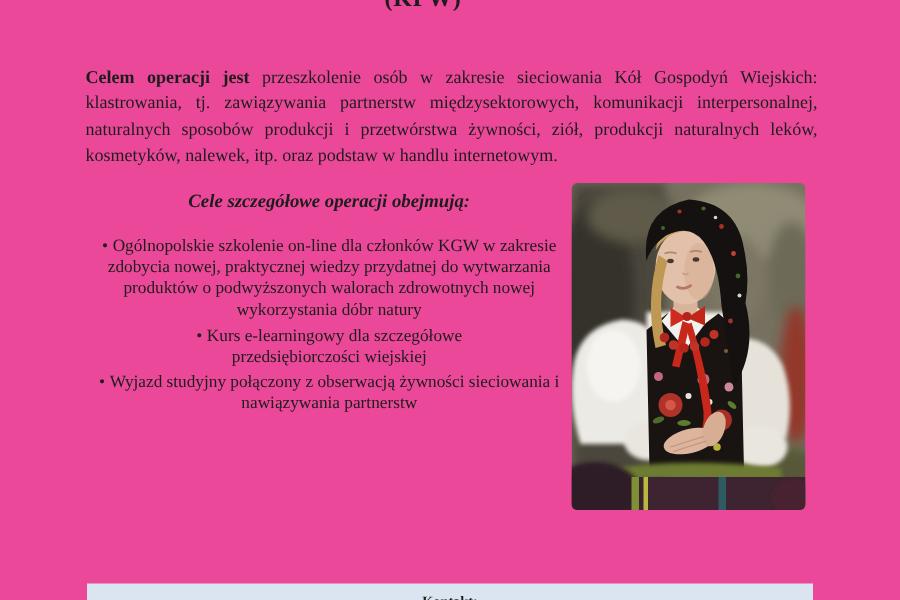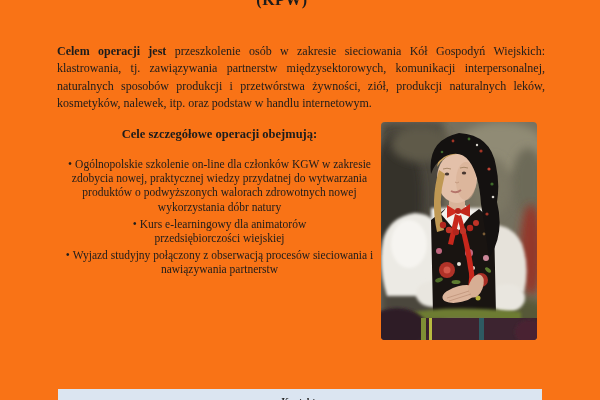--- a/index.html
+++ b/index.html
@@ -1,20 +1,20 @@
 <!DOCTYPE html>
 <html><head>
 <meta charset="utf-8">
 <style>
   html, body { margin: 0; padding: 0; background: #ffffff; }
   .page {
     position: relative;
     width: 600px;
     height: 400px;
-    background: #f97316;
+    background: #ec4899;
     overflow: hidden;
     font-family: "Liberation Serif", "DejaVu Serif", serif;
     color: #1c1c1c;
   }
   .doc-title {
     position: absolute;
     top: -9px;
     left: 57px;
     width: 450px;
     text-align: center;
@@ -37,20 +37,21 @@
     position: absolute;
     top: 127px;
     left: 57px;
     width: 325px;
     text-align: center;
   }
   .goals-heading {
     font-weight: bold;
     font-size: 12.5px;
     margin: 0 0 15px 0;
+    font-style: italic;
   }
   .bullet-list { margin: 0; padding: 0; }
   .bullet-item {
     font-size: 11.5px;
     line-height: 14.2px;
     margin: 0 auto 3px auto;
     max-width: 312px;
   }
   .bullet-list .bullet-item:nth-child(2) { max-width: 235px; }
   .bullet-marker { margin-right: 3px; }
@@ -87,22 +88,22 @@
 <div class="page">
 
   <div class="doc-title">(KPW)</div>
 
   <p class="intro"><span class="lead">Celem operacji jest</span> <span>przeszkolenie osób w zakresie sieciowania Kół Gospodyń Wiejskich: klastrowania, tj. zawiązywania partnerstw międzysektorowych, komunikacji interpersonalnej, naturalnych sposobów produkcji i przetwórstwa żywności, ziół, produkcji naturalnych leków, kosmetyków, nalewek, itp. oraz podstaw w handlu internetowym.</span></p>
 
   <div class="goals">
     <div class="goals-heading">Cele szczegółowe operacji obejmują:</div>
     <div class="bullet-list">
       <div class="bullet-item"><span class="bullet-marker">•</span><span>Ogólnopolskie szkolenie on-line dla członków KGW w zakresie zdobycia nowej, praktycznej wiedzy przydatnej do wytwarzania produktów o podwyższonych walorach zdrowotnych nowej wykorzystania dóbr natury</span></div>
-      <div class="bullet-item"><span class="bullet-marker">•</span><span>Kurs e-learningowy dla animatorów przedsiębiorczości wiejskiej</span></div>
-      <div class="bullet-item"><span class="bullet-marker">•</span><span>Wyjazd studyjny połączony z obserwacją procesów sieciowania i nawiązywania partnerstw</span></div>
+      <div class="bullet-item"><span class="bullet-marker">•</span><span>Kurs e-learningowy dla szczegółowe przedsiębiorczości wiejskiej</span></div>
+      <div class="bullet-item"><span class="bullet-marker">•</span><span>Wyjazd studyjny połączony z obserwacją żywności sieciowania i nawiązywania partnerstw</span></div>
     </div>
   </div>
 
   <div class="photo-frame">
     <svg width="156" height="218" viewBox="0 0 156 218" xmlns="http://www.w3.org/2000/svg">
       <defs>
         <filter id="b4" x="-40%" y="-40%" width="180%" height="180%">
             <feGaussianBlur stdDeviation="4"></feGaussianBlur>
           </filter>
         <filter id="b2" x="-30%" y="-30%" width="160%" height="160%">

